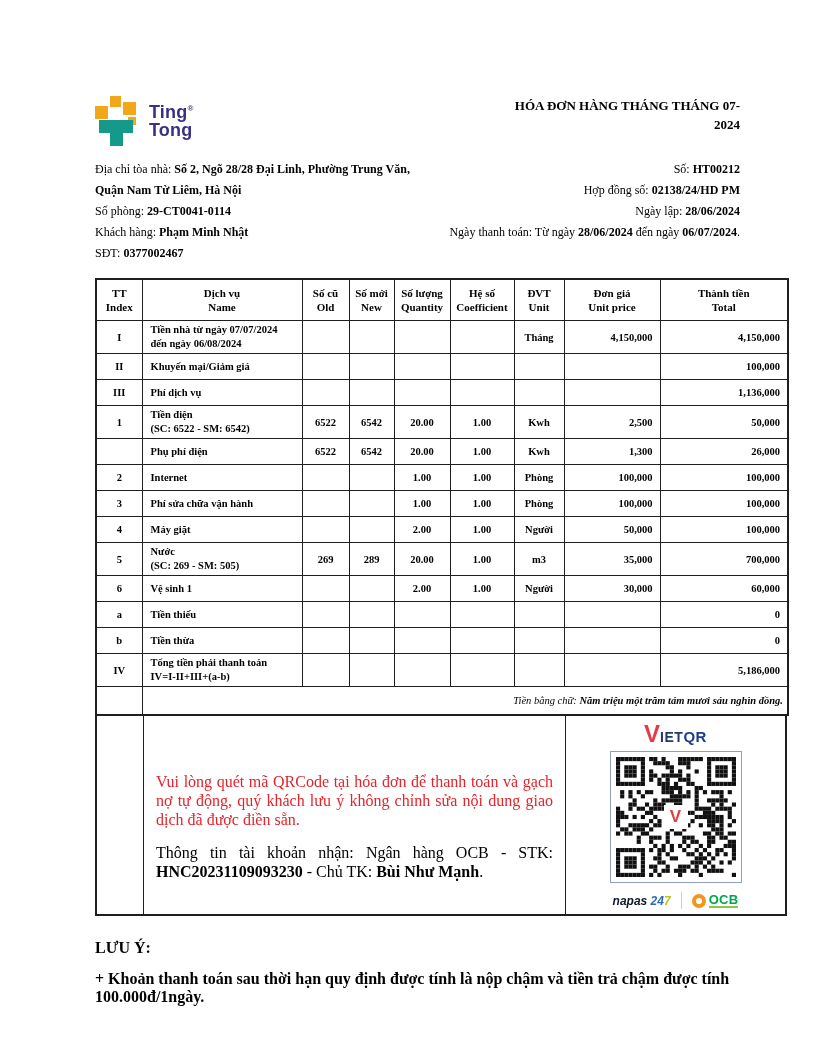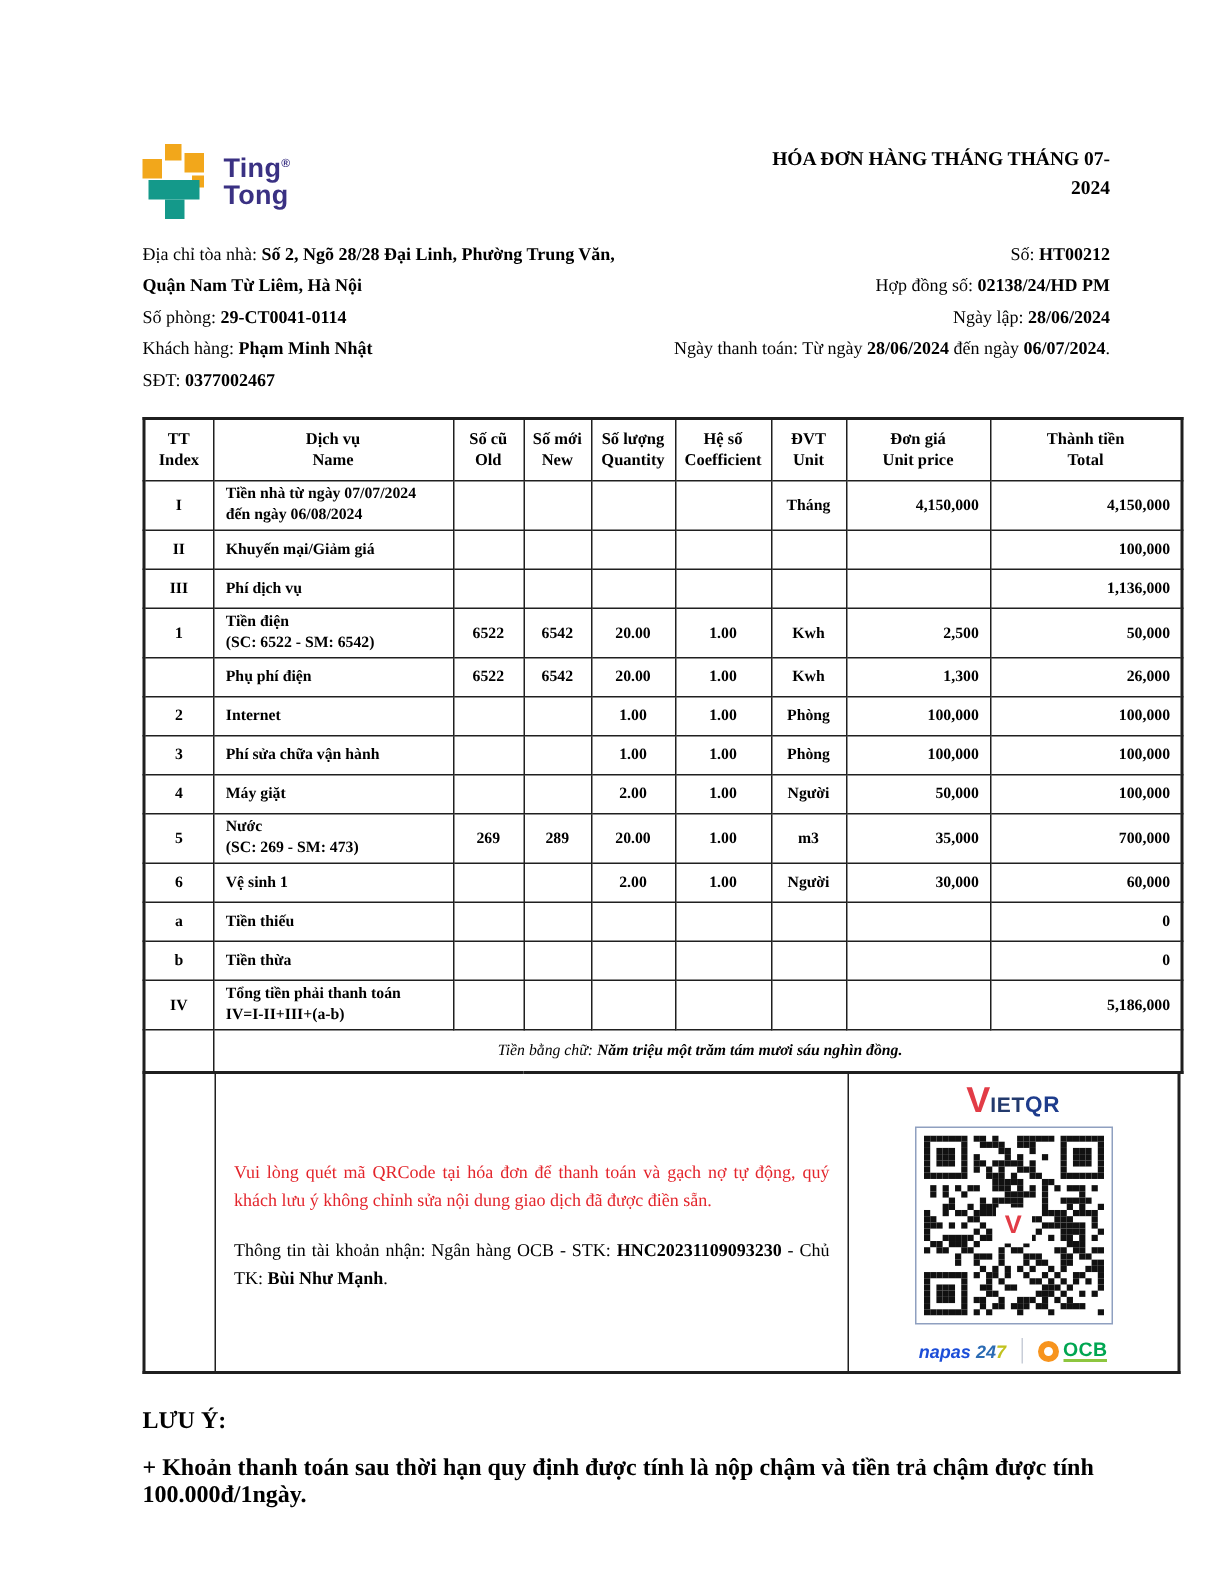--- a/index.html
+++ b/index.html
@@ -38,46 +38,46 @@
   table.inv{border-collapse:collapse;width:692px;margin-top:14px;table-layout:fixed;
     font-size:10.5px;}
   table.inv th, table.inv td{border:1.5px solid #1f1f1f;font-weight:bold;
     vertical-align:middle;padding:2px 4px;overflow:hidden;}
   table.inv{border:2px solid #1f1f1f;}
   th{font-size:11px;line-height:14px;text-align:center;height:36px;padding:3px 2px;}
   td{height:21px;}
   .ctr{text-align:center;}
   .num{text-align:right;padding-right:7px !important;}
   .cell-name{text-align:left;padding-left:8px !important;line-height:14px;}
-  .words-cell{text-align:center;padding-left:8px !important;height:23px;}
+  .words-cell{text-align:right;padding-left:8px !important;height:23px;}
   .i{font-style:italic;font-weight:normal;}
   .bi{font-style:italic;font-weight:bold;}
 
   
   .qr-box{width:692px;border:2px solid #1f1f1f;border-top:none;margin-top:0;
     display:flex;height:200px;box-sizing:border-box;}
   .qr-left{width:46px;border-right:1.5px solid #1f1f1f;flex:0 0 auto;}
-  .qr-mid{flex:1;padding:56px 12px 0 12px;font-size:12px;line-height:19px;text-align:justify;}
+  .qr-mid{flex:1;padding:56px 12px 0 12px;font-size:16px;line-height:19px;text-align:justify;}
   .qr-note{color:#e3242b;}
   .qr-account{margin-top:14px;color:#000;}
   .qr-right{width:220px;border-left:1.5px solid #1f1f1f;flex:0 0 auto;
     display:flex;flex-direction:column;align-items:center;padding-top:7px;box-sizing:border-box;
     font-family:"Liberation Sans", sans-serif;}
   .vq-word{line-height:22px;white-space:nowrap;}
   .vq-v{color:#e23c46;font-size:24px;font-weight:bold;}
   .vq-iet{color:#233a6d;font-size:14px;font-weight:bold;letter-spacing:.5px;}
   .vq-qr{color:#1e3c8c;font-size:15px;font-weight:900;letter-spacing:.5px;}
   .qr-frame{margin-top:3px;border:1px solid #8fa0c0;background:#fff;padding:5px;position:relative;}
   .qr-frame svg{display:block;width:120px;height:120px;fill:#111;}
   .qr-center{position:absolute;left:50%;top:50%;transform:translate(-50%,-50%);
     width:24px;height:24px;background:#fff;display:flex;align-items:center;justify-content:center;
     color:#e23c46;font-weight:900;font-size:17px;font-family:"Liberation Sans", sans-serif;}
   .pay-logos{display:flex;align-items:center;gap:10px;margin-top:9px;}
   .napas{font-style:italic;font-weight:bold;font-size:12px;white-space:nowrap;}
-  .napas-n{color:#1d4ed8;}
+  .napas-n{color:#0f172a;}
   .napas-24{color:#2b6bb3;}
   .napas-7{color:#c2c21f;}
   .logo-sep{width:1px;height:17px;background:#c8cdd8;}
   .ocb{display:flex;align-items:center;gap:3px;}
   .ocb-ring{width:14px;height:14px;border:4.5px solid #f7941e;border-radius:50%;box-sizing:border-box;display:inline-block;}
   .ocb-txt{color:#00a651;font-weight:900;font-size:13px;letter-spacing:.3px;line-height:11px;}
   .ocb-bar{display:block;width:100%;height:2px;background:#8dc63f;margin-top:1px;}
 
   
   .footer{margin-top:23px;font-size:16px;}
@@ -283,21 +283,21 @@
             <td class="ctr">2.00</td>
             <td class="ctr">1.00</td>
             <td class="ctr">Người</td>
             <td class="num">50,000</td>
             <td class="num">100,000</td>
           </tr>
           <tr>
             <td class="ctr">5</td>
             <td class="cell-name">
               <div>Nước</div>
-              <div>(SC: 269 - SM: 473)</div>
+              <div>(SC: 269 - SM: 505)</div>
             </td>
             <td class="ctr">269</td>
             <td class="ctr">289</td>
             <td class="ctr">20.00</td>
             <td class="ctr">1.00</td>
             <td class="ctr">m3</td>
             <td class="num">35,000</td>
             <td class="num">700,000</td>
           </tr>
           <tr>

